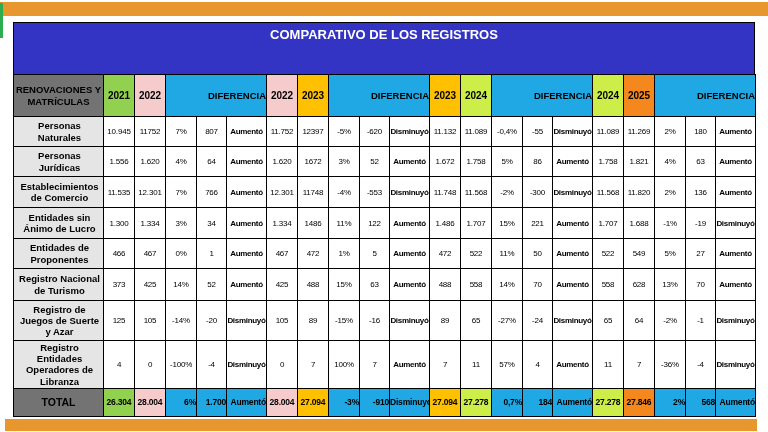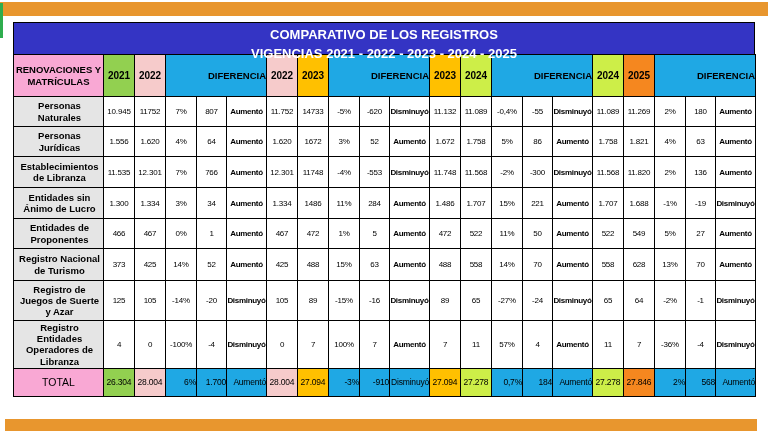--- a/index.html
+++ b/index.html
@@ -8,59 +8,58 @@
     position:relative; background:#ffffff; overflow:hidden;
     font-family:"Liberation Sans", sans-serif; color:#000;
   }
   .band-top    { position:absolute; left:0; top:2px;  width:768px; height:14px; background:#E8962E; }
   .accent-left { position:absolute; left:0; top:3px;  width:3px;  height:35px; background:#2EAD4E; }
   .band-bottom { position:absolute; left:5px; top:419px; width:752px; height:12px; background:#E8962E; }
 
   .frame { position:absolute; left:13px; top:22px; width:742px; }
   .banner {
     background:#3434C4; color:#fff; text-align:center; font-weight:bold;
-    font-size:13px; line-height:19px; height:32px; padding-top:2px;
+    font-size:13px; line-height:19px; height:52px; padding-top:2px;
     border:1px solid #000; border-bottom:none;
   }
   table { border-collapse:collapse; table-layout:fixed; width:742px; background:#fff; }
   th, td { border:1px solid #000; overflow:hidden; padding:0; text-align:center; vertical-align:middle; }
 
-  .c-teal   { background:#f9a8d4; }
+  .c-teal   { background:#737373; }
   .c-green  { background:#92D050; }
   .c-pink   { background:#F6CBCB; }
   .c-amber  { background:#FFC000; }
   .c-chart  { background:#CDEE48; }
   .c-orange { background:#F5871F; }
   .c-blue   { background:#1FA8E4;text-align:right; }
 
   tr.hdr      { height:42px; }
   th.corner   { font-size:9.5px; font-weight:bold; line-height:1.25; }
   th.year     { font-size:10px;  font-weight:bold; }
   th.dif      { font-size:9.5px; font-weight:bold; }
 
   td.lbl  { text-align:center; font-size:9.5px; font-weight:bold; line-height:1.18;
             padding:1px 2px 1px 4px; background:#e5e5e5; }
   td.num  { font-size:8px; background:#fff; letter-spacing:-0.2px; }
   td.word { font-size:8px; font-weight:bold; background:#fff; letter-spacing:-0.3px; }
 
   tr.total         { height:28px; }
-  tr.total td      { font-weight:normal; font-size:8.5px; letter-spacing:-0.2px; }
+  tr.total td      { font-weight:bold; font-size:8.5px; letter-spacing:-0.2px; }
   tr.total td.tlbl { font-size:10.5px; text-align:center; letter-spacing:0; }
 </style>
 </head>
 <body>
 
 <div class="band-top"></div>
 <div class="accent-left"></div>
 <div class="band-bottom"></div>
 
 <div class="frame">
   <div class="banner">
     <div>COMPARATIVO DE LOS REGISTROS</div>
-    <div>VIGENCIAS 2021 - 2022 - 2023 - 2024 - 2025</div>
   </div>
 
   <table>
     <colgroup>
       <col style="width:90px">
       <col style="width:31px">
         <col style="width:31px">
         <col style="width:31px">
         <col style="width:30px">
         <col style="width:40px">
@@ -103,21 +102,21 @@
     </thead>
     <tbody>
         <tr style="height: 30px;">
           <td class="lbl">Personas Naturales</td>
           <td class="num">10.945</td>
           <td class="num">11752</td>
           <td class="num">7%</td>
           <td class="num">807</td>
           <td class="word">Aumentó</td>
           <td class="num">11.752</td>
-          <td class="num">14733</td>
+          <td class="num">12397</td>
           <td class="num">-5%</td>
           <td class="num">-620</td>
           <td class="word">Disminuyó</td>
           <td class="num">11.132</td>
           <td class="num">11.089</td>
           <td class="num">-0,4%</td>
           <td class="num">-55</td>
           <td class="word">Disminuyó</td>
           <td class="num">11.089</td>
           <td class="num">11.269</td>
@@ -142,21 +141,21 @@
           <td class="num">5%</td>
           <td class="num">86</td>
           <td class="word">Aumentó</td>
           <td class="num">1.758</td>
           <td class="num">1.821</td>
           <td class="num">4%</td>
           <td class="num">63</td>
           <td class="word">Aumentó</td>
         </tr>
         <tr style="height: 31px;">
-          <td class="lbl">Establecimientos de Libranza</td>
+          <td class="lbl">Establecimientos de Comercio</td>
           <td class="num">11.535</td>
           <td class="num">12.301</td>
           <td class="num">7%</td>
           <td class="num">766</td>
           <td class="word">Aumentó</td>
           <td class="num">12.301</td>
           <td class="num">11748</td>
           <td class="num">-4%</td>
           <td class="num">-553</td>
           <td class="word">Disminuyó</td>
@@ -174,21 +173,21 @@
         <tr style="height: 31px;">
           <td class="lbl">Entidades sin Ánimo de Lucro</td>
           <td class="num">1.300</td>
           <td class="num">1.334</td>
           <td class="num">3%</td>
           <td class="num">34</td>
           <td class="word">Aumentó</td>
           <td class="num">1.334</td>
           <td class="num">1486</td>
           <td class="num">11%</td>
-          <td class="num">284</td>
+          <td class="num">122</td>
           <td class="word">Aumentó</td>
           <td class="num">1.486</td>
           <td class="num">1.707</td>
           <td class="num">15%</td>
           <td class="num">221</td>
           <td class="word">Aumentó</td>
           <td class="num">1.707</td>
           <td class="num">1.688</td>
           <td class="num">-1%</td>
           <td class="num">-19</td>

